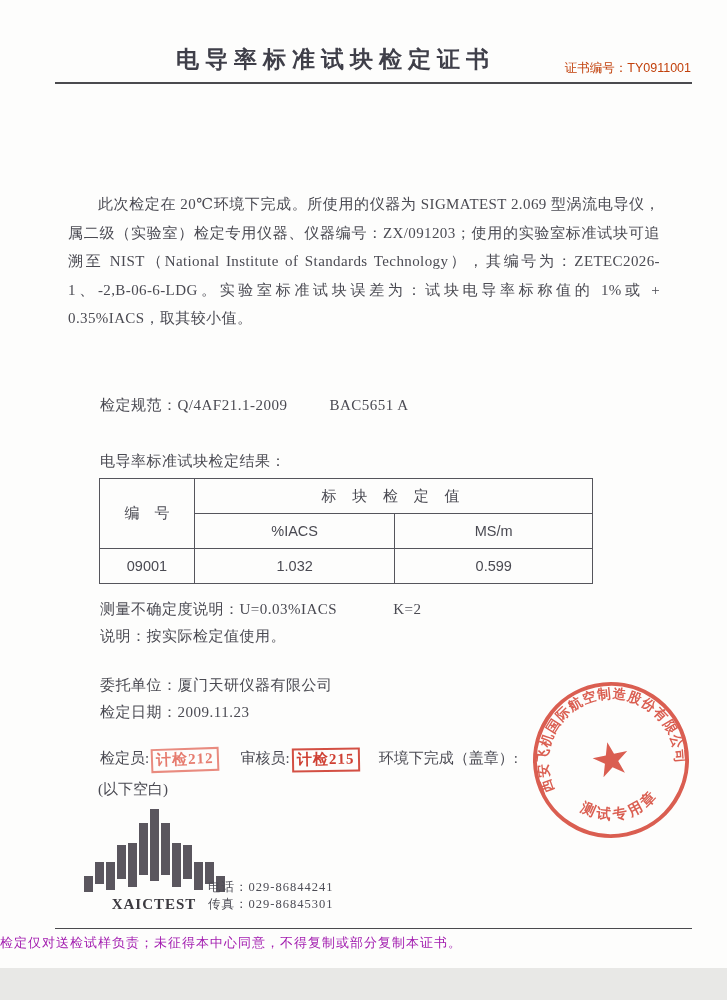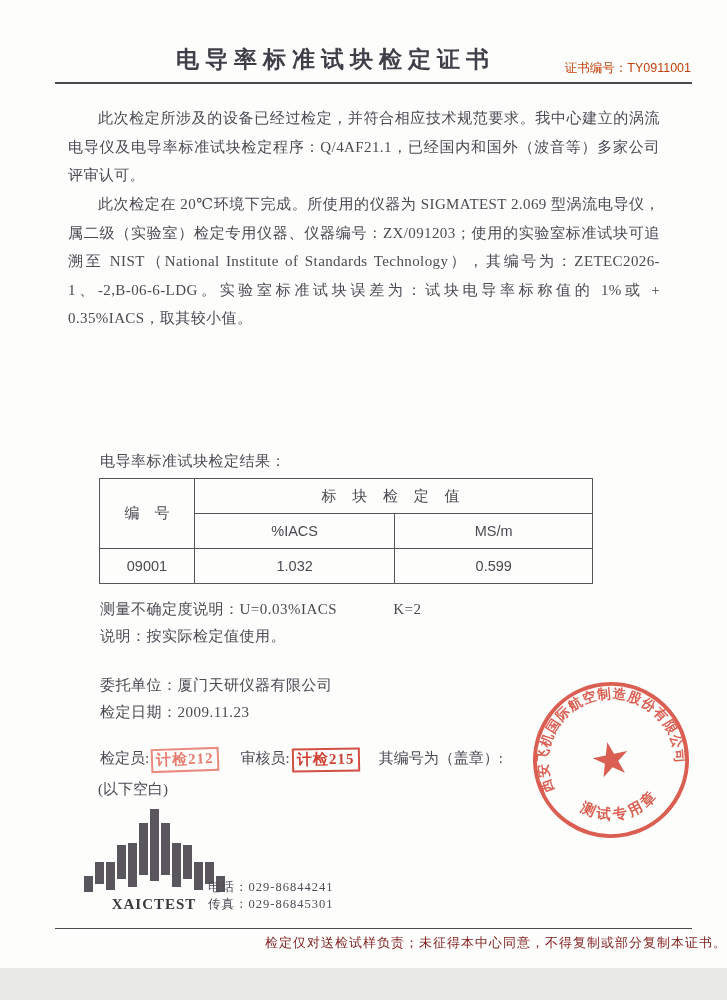--- a/index.html
+++ b/index.html
@@ -108,37 +108,39 @@
   .org-detail {
     left: 208px; font-size: 12.5px; color: #4c4c55; letter-spacing: 1px;
   }
   .org-address { top: 861px; }
   .org-address .post { margin-left: 46px; }
   .org-phone { top: 879px; }
   .org-fax { top: 896px; }
 
   .disclaimer {
     top: 934px; left: 0; width: 100%;
-    text-align: right; font-size: 13px; letter-spacing: 1px; color: #7f1d1d;
+    text-align: left; font-size: 13px; letter-spacing: 1px; color: #a21caf;
   }
 </style>
 </head>
 <body>
 
 <div class="page">
 
   <div class="abs title">电导率标准试块检定证书</div>
   <div class="abs cert-no">
     <span>证书编号：</span><span>TY0911001</span>
   </div>
   <div class="abs rule rule-top"></div>
 
-  <div class="abs para p1">此次检定所涉及的设备已经过检定，并符合相应技术规范要求。我中心建立的涡流电导仪及电导率标准试块检定程序：Q/4AF21.1，已经国内和国外（波音等）多家公司评审认可。</div>
   <div class="abs para p2">此次检定在 20℃环境下完成。所使用的仪器为 SIGMATEST 2.069 型涡流电导仪，属二级（实验室）检定专用仪器、仪器编号：ZX/091203；使用的实验室标准试块可追溯至 NIST（National Institute of Standards Technology），其编号为：ZETEC2026-1、-2,B-06-6-LDG。实验室标准试块误差为：试块电导率标称值的 1%或 + 0.35%IACS，取其较小值。</div>
 
+  <div class="abs line spec-line">
+    <span>检定规范：</span><span>Q/4AF21.1-2009</span><span class="v2">BAC5651 A</span>
+  </div>
 
   <div class="abs line results-label">电导率标准试块检定结果：</div>
 
   <table class="abs rtable">
     <tbody>
       <tr>
         <th class="col-id" rowspan="2">编　号</th>
         <th class="group-hd" colspan="2">标 块 检 定 值</th>
       </tr>
       <tr>
@@ -163,21 +165,21 @@
   <div class="abs line client-line">
     <span>委托单位：</span><span>厦门天研仪器有限公司</span>
   </div>
   <div class="abs line date-line">
     <span>检定日期：</span><span>2009.11.23</span>
   </div>
 
   <div class="abs sign-row">
     <span>检定员:</span><span class="stamp stamp-1">计检212</span>
     <span style="margin-left:16px">审核员:</span><span class="stamp stamp-2">计检215</span>
-    <span class="issuer-label">其编号为（盖章）:</span>
+    <span class="issuer-label">环境下完成（盖章）:</span>
   </div>
   <div class="abs blank-note">(以下空白)</div>
 
   <svg class="abs seal" viewBox="0 0 168 168">
     <circle cx="84" cy="84" r="76" fill="none" stroke="#d6493a" stroke-width="4"></circle>
     <path id="sealArcTop" d="M 22.5,104 A 64,64 0 1 1 145.5,104" fill="none"></path>
     <path id="sealArcBottom" d="M 40,123 A 58,58 0 0 0 128,123" fill="none"></path>
     <text font-size="13.5" fill="#d6493a" letter-spacing="1" font-weight="bold" font-family="'Liberation Serif', serif">
       <textPath href="#sealArcTop" startOffset="2">西安飞机国际航空制造股份有限公司</textPath>
     </text>

